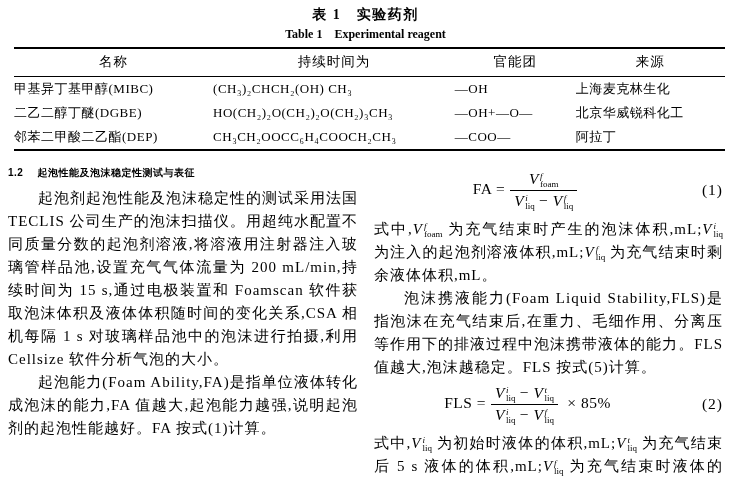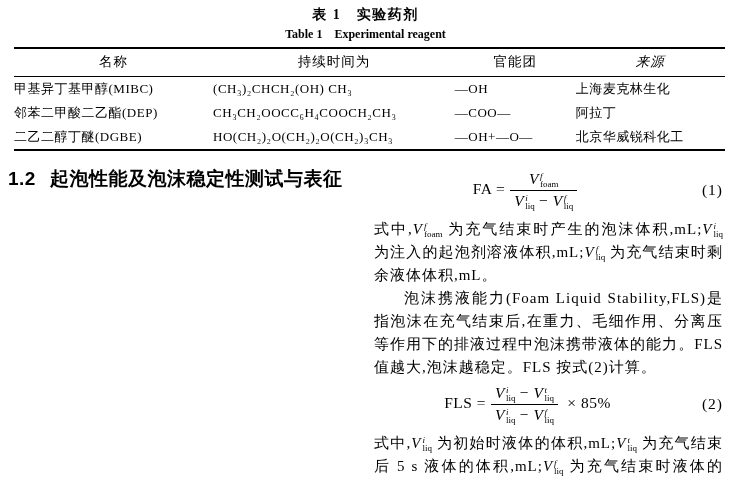--- a/index.html
+++ b/index.html
@@ -20,30 +20,30 @@
     font-size:13px;
   }
   table.reagent th {
     font-weight:normal; font-size:13.5px; letter-spacing:1px;
     padding:4px 0 5px; border-bottom:1.5px solid #000; text-align:center;
   }
   table.reagent td { text-align:left; padding:3px 0; letter-spacing:0.5px; }
   .c-name  { width:28%; }
   .c-form  { width:34%; }
   .c-group { width:17%; }
-  .c-src   { width:21%;font-style:italic; }
+  .c-src   { width:21%; }
 
   
   .cols { display:flex; margin-top:14px; }
   .col-left  { width:352px; }
   .col-gap   { width:16px; }
   .col-right { width:351px; }
 
   .sec-heading {
-    font-weight:bold; font-size:19px; letter-spacing:0.5px;
+    font-weight:bold; font-size:10px; letter-spacing:0.5px;
     font-family:"Liberation Sans","DejaVu Sans",sans-serif;
     margin:1px 0 7px 0;
   }
   .sec-heading .num { margin-right:14px; }
 
   p {
     margin:0; font-size:15px; line-height:23px;
     text-align:justify; letter-spacing:1px;
   }
   .indent { text-indent:2em; }
@@ -86,40 +86,42 @@
       </tr>
     </thead>
     <tbody>
       <tr>
         <td>甲基异丁基甲醇(MIBC)</td>
         <td>(CH₃)₂CHCH₂(OH) CH₃</td>
         <td>—OH</td>
         <td>上海麦克林生化</td>
       </tr>
       <tr>
+        <td>二乙二醇丁醚(DGBE)</td>
+        <td>HO(CH₂)₂O(CH₂)₂O(CH₂)₃CH₃</td>
+        <td>—OH+—O—</td>
+        <td>北京华威锐科化工</td>
+      </tr>
+      <tr>
         <td>邻苯二甲酸二乙酯(DEP)</td>
         <td>CH₃CH₂OOCC₆H₄COOCH₂CH₃</td>
         <td>—COO—</td>
         <td>阿拉丁</td>
-      </tr>
-      <tr>
-        <td>二乙二醇丁醚(DGBE)</td>
-        <td>HO(CH₂)₂O(CH₂)₂O(CH₂)₃CH₃</td>
-        <td>—OH+—O—</td>
-        <td>北京华威锐科化工</td>
       </tr>
     </tbody>
   </table>
 
   <div class="cols">
 
     <div class="col-left">
       <div class="sec-heading">
         <span class="num">1.2</span><span>起泡性能及泡沫稳定性测试与表征</span>
       </div>
+      <p class="indent">起泡剂起泡性能及泡沫稳定性的测试采用法国 TECLIS 公司生产的泡沫扫描仪。用超纯水配置不同质量分数的起泡剂溶液,将溶液用注射器注入玻璃管样品池,设置充气气体流量为 200 mL/min,持续时间为 15 s,通过电极装置和 Foamscan 软件获取泡沫体积及液体体积随时间的变化关系,CSA 相机每隔 1 s 对玻璃样品池中的泡沫进行拍摄,利用 Cellsize 软件分析气泡的大小。</p>
+      <p class="indent">起泡能力(Foam Ability,FA)是指单位液体转化成泡沫的能力,FA 值越大,起泡能力越强,说明起泡剂的起泡性能越好。FA 按式(1)计算。</p>
     </div>
 
     <div class="col-gap"></div>
 
     <div class="col-right">
 
       <div class="eqrow">
         <span class="eqbody">
           <span>FA =</span><span class="frac"><span class="fn"><span class="vv"><span class="base">V</span><span class="ss">
                     <span class="s1">f</span>
@@ -139,21 +141,21 @@
               <span class="s1">f</span>
               <span class="s2">foam</span>
             </span></span> 为充气结束时产生的泡沫体积,mL;<span class="vv"><span class="base">V</span><span class="ss">
               <span class="s1">i</span>
               <span class="s2">liq</span>
             </span></span> 为注入的起泡剂溶液体积,mL;<span class="vv"><span class="base">V</span><span class="ss">
               <span class="s1">f</span>
               <span class="s2">liq</span>
             </span></span> 为充气结束时剩余液体体积,mL。</p>
 
-      <p class="indent">泡沫携液能力(Foam Liquid Stability,FLS)是指泡沫在充气结束后,在重力、毛细作用、分离压等作用下的排液过程中泡沫携带液体的能力。FLS 值越大,泡沫越稳定。FLS 按式(2)计算。</p>
+      <p class="indent">泡沫携液能力(Foam Liquid Stability,FLS)是指泡沫在充气结束后,在重力、毛细作用、分离压等作用下的排液过程中泡沫携带液体的能力。FLS 值越大,泡沫越稳定。FLS 按式(5)计算。</p>
 
       <div class="eqrow">
         <span class="eqbody">
           <span>FLS =</span><span class="frac"><span class="fn"><span class="vv"><span class="base">V</span><span class="ss">
                     <span class="s1">i</span>
                     <span class="s2">liq</span>
                   </span></span> − <span class="vv"><span class="base">V</span><span class="ss">
                     <span class="s1">t</span>
                     <span class="s2">liq</span>
                   </span></span></span><span class="fd"><span class="vv"><span class="base">V</span><span class="ss">

